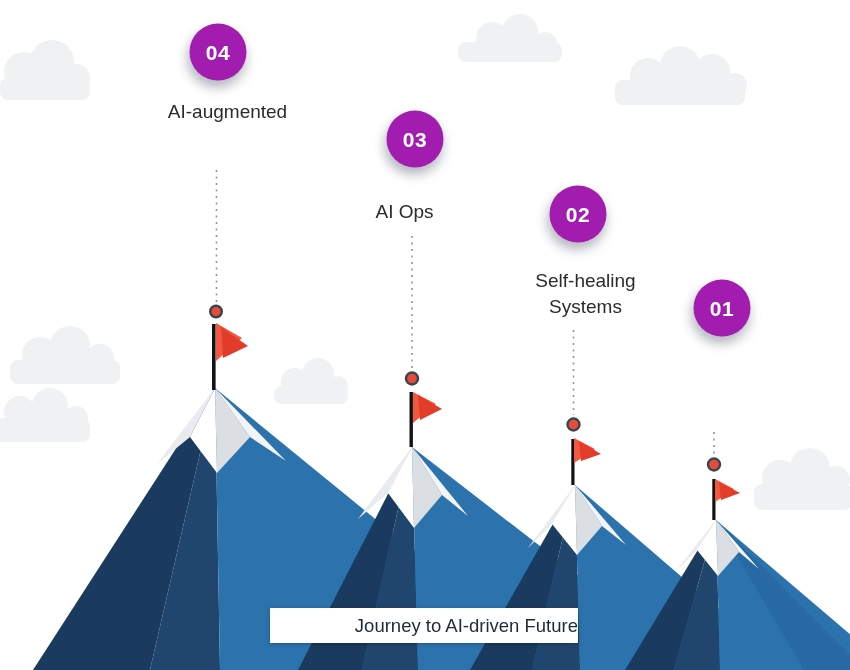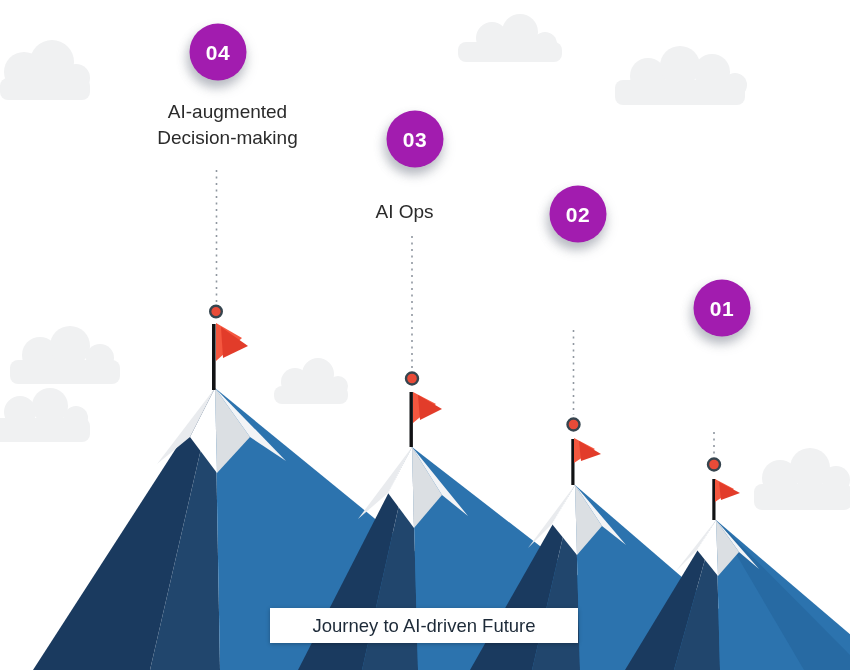--- a/index.html
+++ b/index.html
@@ -15,21 +15,21 @@
     transform:translate(-50%,-50%);
     box-shadow:0 7px 12px rgba(130,136,148,0.45), -4px 6px 10px rgba(150,155,165,0.30);
   }
   .m-label{
     position:absolute;transform:translateX(-50%);text-align:center;
     font-size:19px;line-height:26px;font-weight:500;color:#2b2b2b;white-space:nowrap;
   }
   .m-label span{display:block;margin-left:21px;}
   .banner{
     position:absolute;left:270px;top:608px;width:308px;height:35px;
-    background:#ffffff;display:flex;align-items:center;justify-content:center;
+    background:#ffffff;display:flex;align-items:center;justify-content:flex-end;
     font-size:18.5px;font-weight:500;color:#1d2a38;
     box-shadow:0 1px 4px rgba(0,0,0,0.28);
   }
 </style>
 </head>
 <body>
 
 <div class="stage">
 
   <svg class="scene" width="850" height="670" viewBox="0 0 850 670">
@@ -163,24 +163,27 @@
     </g>
   </svg>
 
   <div class="badge" style="left:218px;top:52px">04</div>
   <div class="badge" style="left:415px;top:139px">03</div>
   <div class="badge" style="left:578px;top:214px">02</div>
   <div class="badge" style="left:722px;top:308px">01</div>
 
   <div class="m-label" style="left:217px;top:99px">
     <span>AI-augmented</span>
-    <span>Decision-making</span>
   </div>
   <div class="m-label" style="left:394px;top:199px">
     <span>AI Ops</span>
     <span></span>
+  </div>
+  <div class="m-label" style="left:575px;top:268px">
+    <span>Self-healing</span>
+    <span>Systems</span>
   </div>
 
   <div class="banner">
     <span>Journey to AI-driven Future</span>
   </div>
 
 </div>
 
 </body></html>

